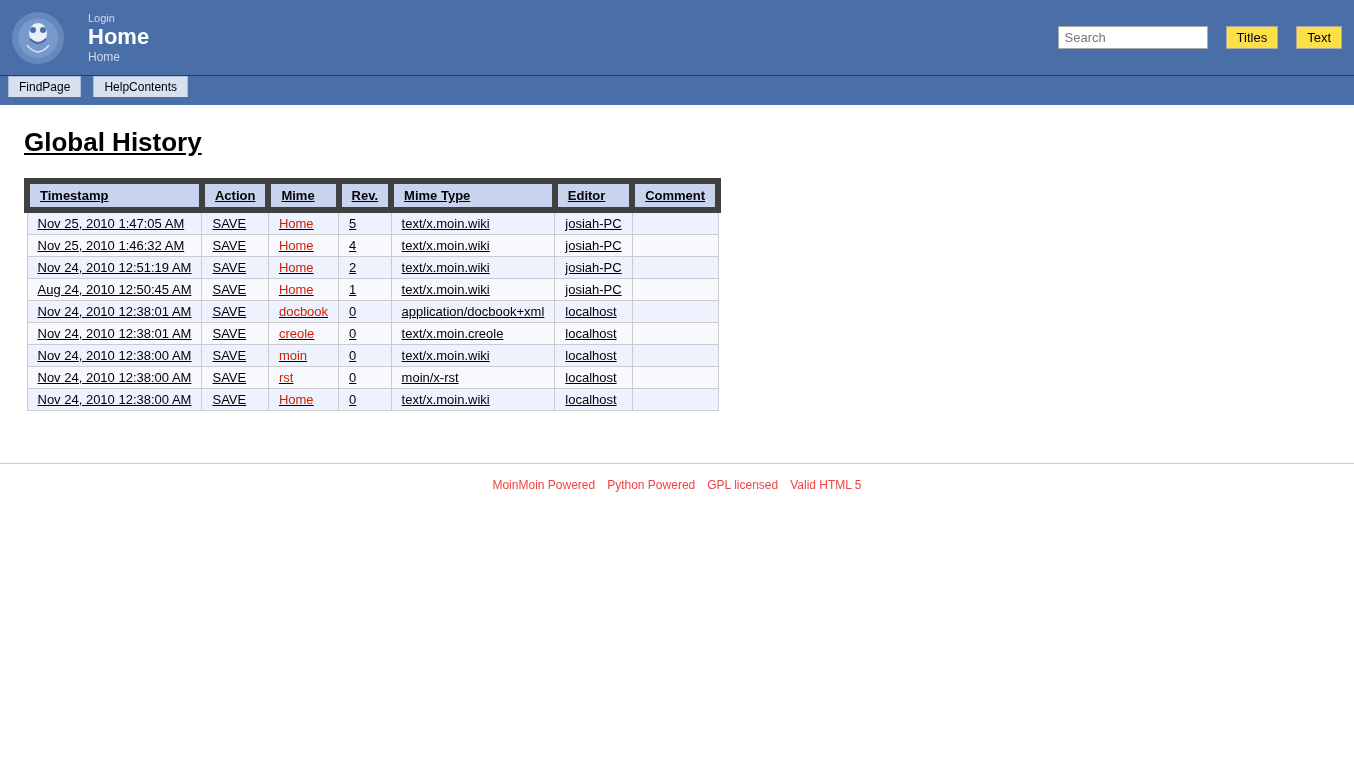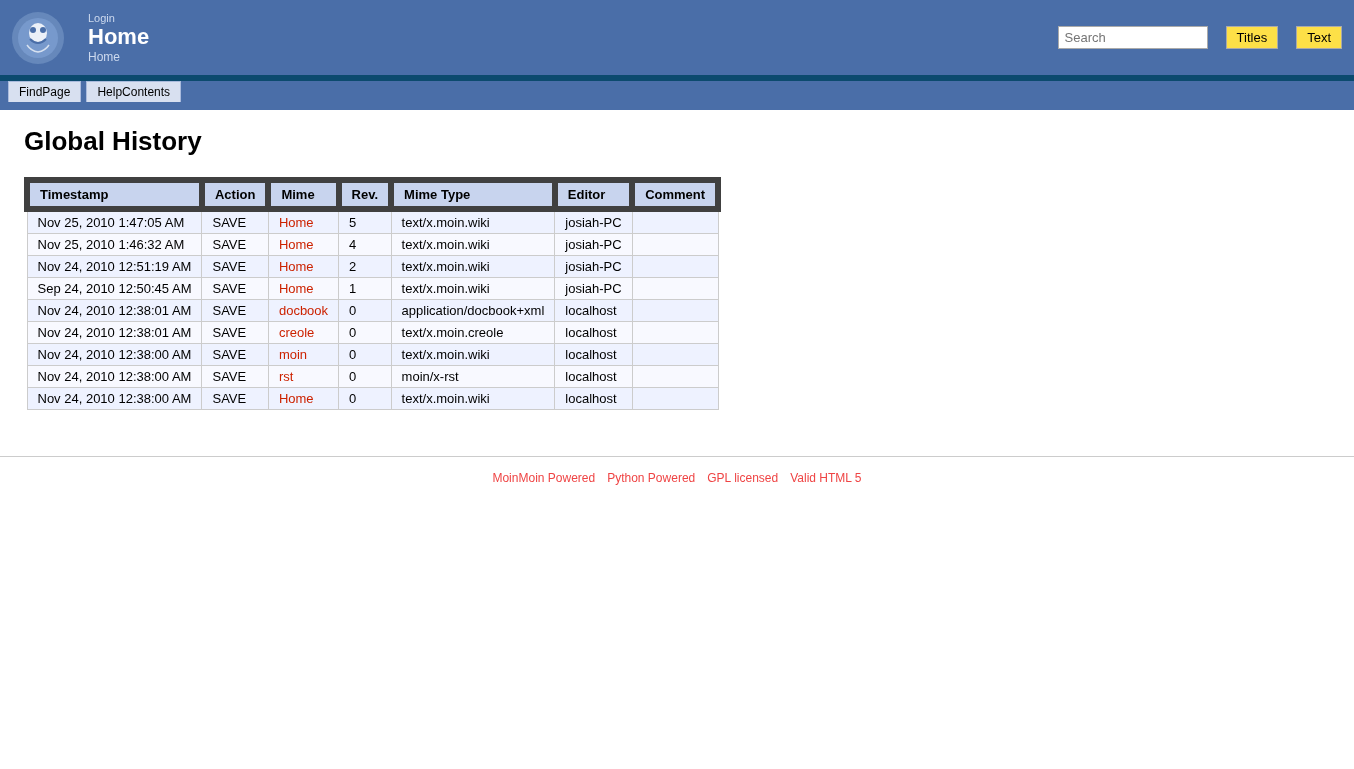--- a/index.html
+++ b/index.html
@@ -55,24 +55,24 @@
       background: #fde047;
       border: 1px solid #aaa;
       cursor: pointer;
       font-size: 13px;
       color: #000;
     }
 
     
     #navbar {
       background: #4a6ea8;
-      border-top: 6px solid #0c4a6e;
+      border-top: 1px solid #0c4a6e;
       padding: 0 8px 6px 8px;
       display: flex;
-      gap: 5px;
+      gap: 12px;
     }
     .nav-tab {
       padding: 3px 10px;
       background: #d8e0f0;
       border: 1px solid #aabbdd;
       border-bottom: none;
       cursor: pointer;
       font-size: 12px;
       color: #000;
       text-decoration: none;
@@ -80,21 +80,22 @@
 
     
     #content-separator {
       border: none;
       border-top: 2px solid #4a6ea8;
       margin: 0;
     }
 
     
     #main-content {
-      padding: 16px 24px;
+      padding: 22px 24px;
+      text-decoration: underline;
     }
 
     #page-title {
       font-size: 26px;
       font-weight: bold;
       margin-bottom: 20px;
       color: #000;
     }
 
     
@@ -215,21 +216,21 @@
         <tr>
           <td>Nov 24, 2010 12:51:19 AM</td>
           <td>SAVE</td>
           <td><a href="#" class="link-cell">Home</a></td>
           <td>2</td>
           <td>text/x.moin.wiki</td>
           <td>josiah-PC</td>
           <td></td>
         </tr>
         <tr>
-          <td>Sep 24, 2010 12:50:45 AM</td>
+          <td>Aug 24, 2010 12:50:45 AM</td>
           <td>SAVE</td>
           <td><a href="#" class="link-cell">Home</a></td>
           <td>1</td>
           <td>text/x.moin.wiki</td>
           <td>josiah-PC</td>
           <td></td>
         </tr>
         <tr>
           <td>Nov 24, 2010 12:38:01 AM</td>
           <td>SAVE</td>

